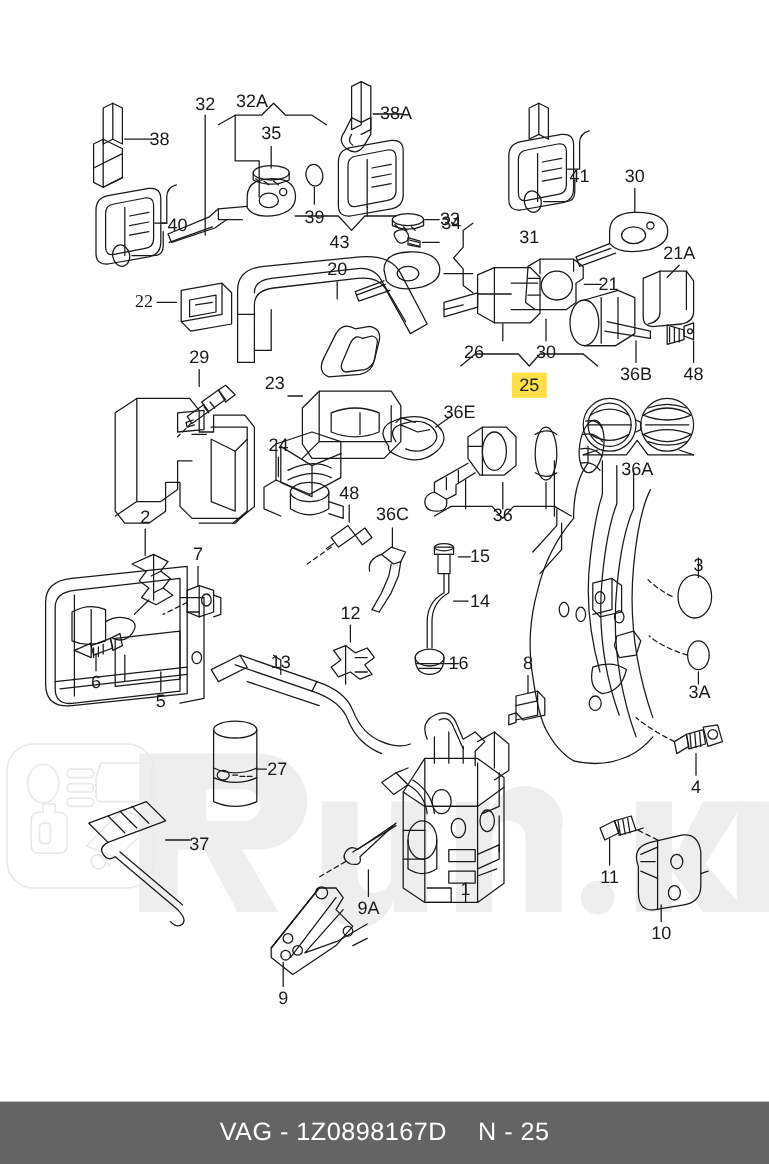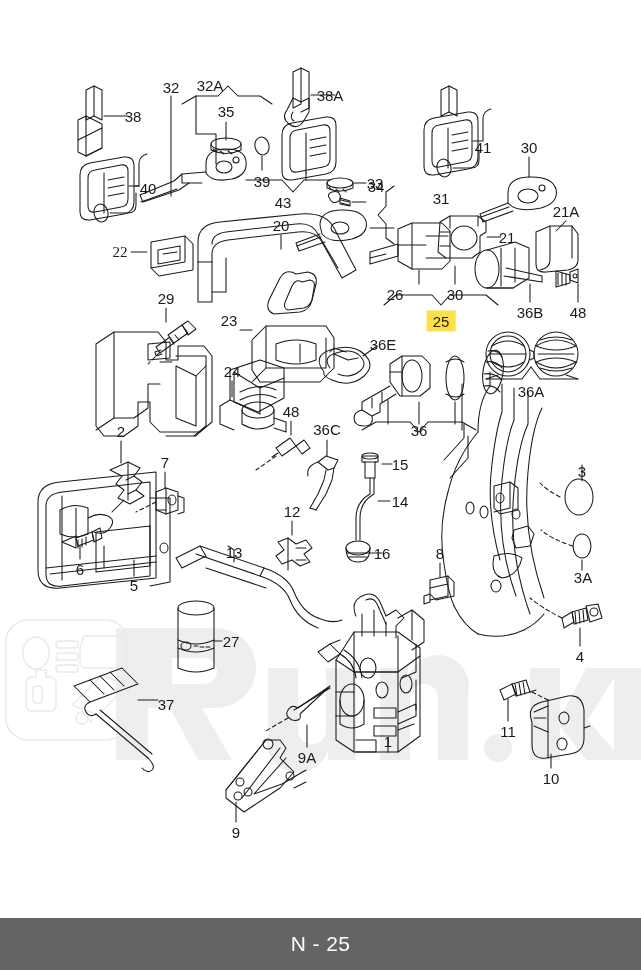--- a/index.html
+++ b/index.html
@@ -621,16 +621,17 @@
       <div class="lbl" style="left: 166px; top: 704px;">37</div>
       <div class="lbl" style="left: 307px; top: 757px;">9A</div>
       <div class="lbl" style="left: 236px; top: 832px;">9</div>
       <div class="lbl" style="left: 388px; top: 741px;">1</div>
       <div class="lbl" style="left: 508px; top: 731px;">11</div>
       <div class="lbl" style="left: 551px; top: 778px;">10</div>
       <div class="lbl hl" style="left: 441px; top: 321px; background: #fde047;">25</div>
     </div>
 
   <div id="footer">
+    <span class="ft">VAG - 1Z0898167D</span>
     <span class="ft">N - 25</span>
   </div>
 
 </div>
 
 </body></html>

